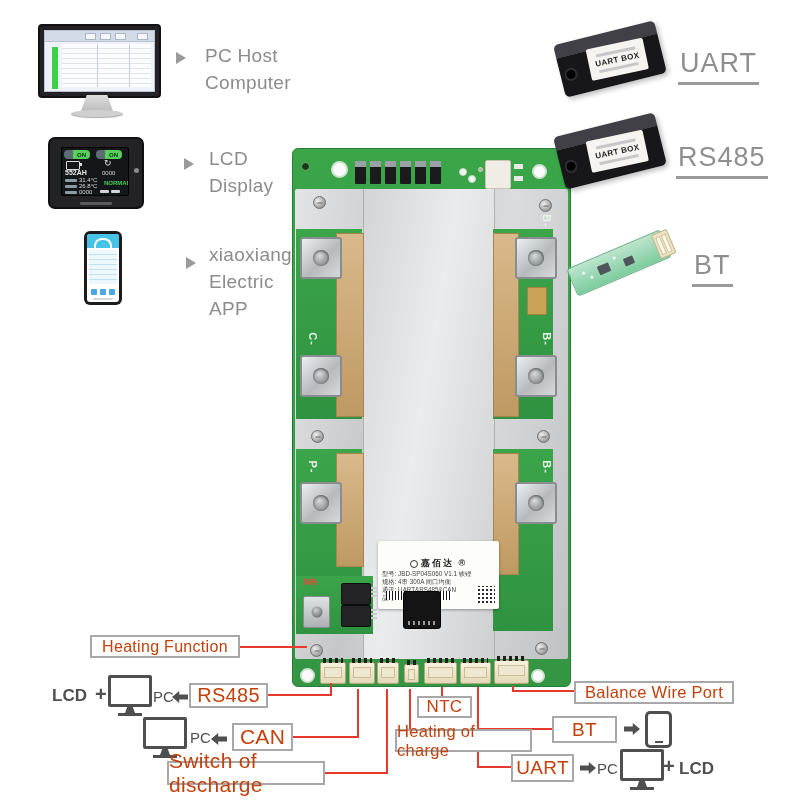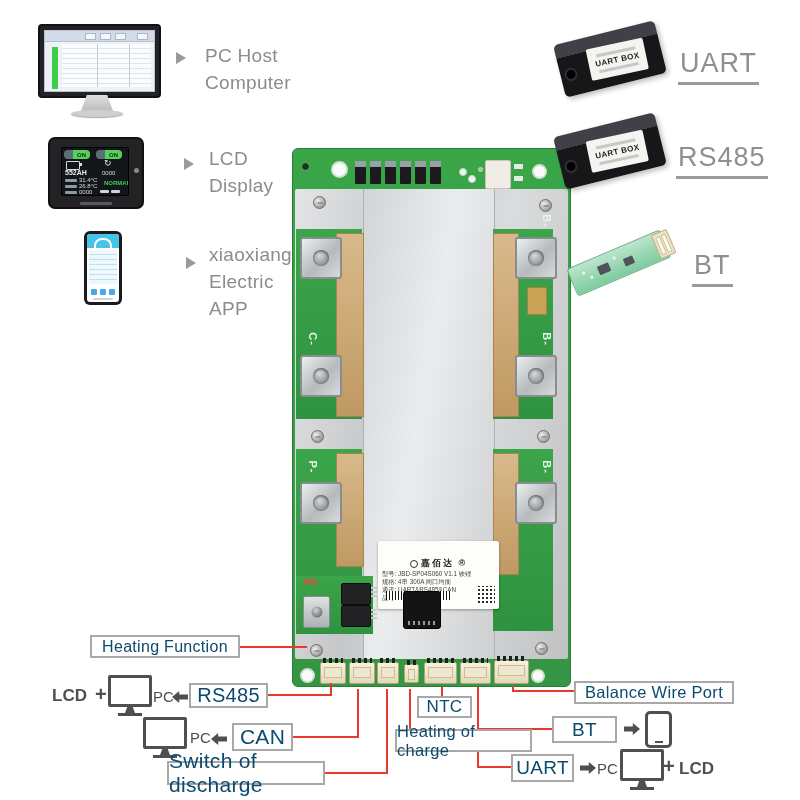--- a/index.html
+++ b/index.html
@@ -114,21 +114,21 @@
   .bconn::after{content:"";position:absolute;right:-7px;top:3px;width:6px;height:12px;
                 background:repeating-linear-gradient(180deg,#c9ccce 0 2px,transparent 2px 4px);}
   .heatterm{position:absolute;left:10px;top:447px;width:25px;height:30px;background:linear-gradient(#e0e3e5,#adb1b4);
             border:1px solid #888c8f;border-radius:2px;}
   .heatterm::before{content:"";position:absolute;left:50%;top:50%;width:11px;height:11px;transform:translate(-50%,-50%);
             border-radius:50%;background:radial-gradient(circle at 40% 35%,#cfd2d4,#6f7376 75%);}
   .silk-red{position:absolute;color:#e84a3a;font-size:7px;font-weight:bold;line-height:7px;}
 
   
   .rl{position:absolute;background:#e8392c;}
-  .abox{position:absolute;background:#fff;border:2px solid #a8a8a8;color:#0c4a6e;
+  .abox{position:absolute;background:#fff;border:2px solid #a8a8a8;color:#c2410c;
         display:flex;align-items:center;justify-content:center;box-sizing:border-box;letter-spacing:.3px;}
   .ann-txt{position:absolute;color:#4f4f4f;}
   .mon-ic{position:absolute;width:38px;height:26px;border:3px solid #4f4f4f;border-radius:2px;background:#fff;}
   .mon-ic::before{content:"";position:absolute;left:50%;bottom:-9px;transform:translateX(-50%);width:10px;height:6px;
                   background:#4f4f4f;clip-path:polygon(22% 0,78% 0,100% 100%,0 100%);}
   .mon-ic::after{content:"";position:absolute;left:50%;bottom:-12px;transform:translateX(-50%);width:24px;height:3px;background:#4f4f4f;}
   .ph-ic{position:absolute;width:21px;height:31px;border:3px solid #4f4f4f;border-radius:5px;background:#fff;}
   .ph-ic::after{content:"";position:absolute;left:50%;bottom:2px;transform:translateX(-50%);width:8px;height:2px;background:#4f4f4f;}
   .arrL{position:absolute;width:16px;height:12px;background:#4f4f4f;
         clip-path:polygon(0 50%,45% 0,45% 30%,100% 30%,100% 70%,45% 70%,45% 100%);}

